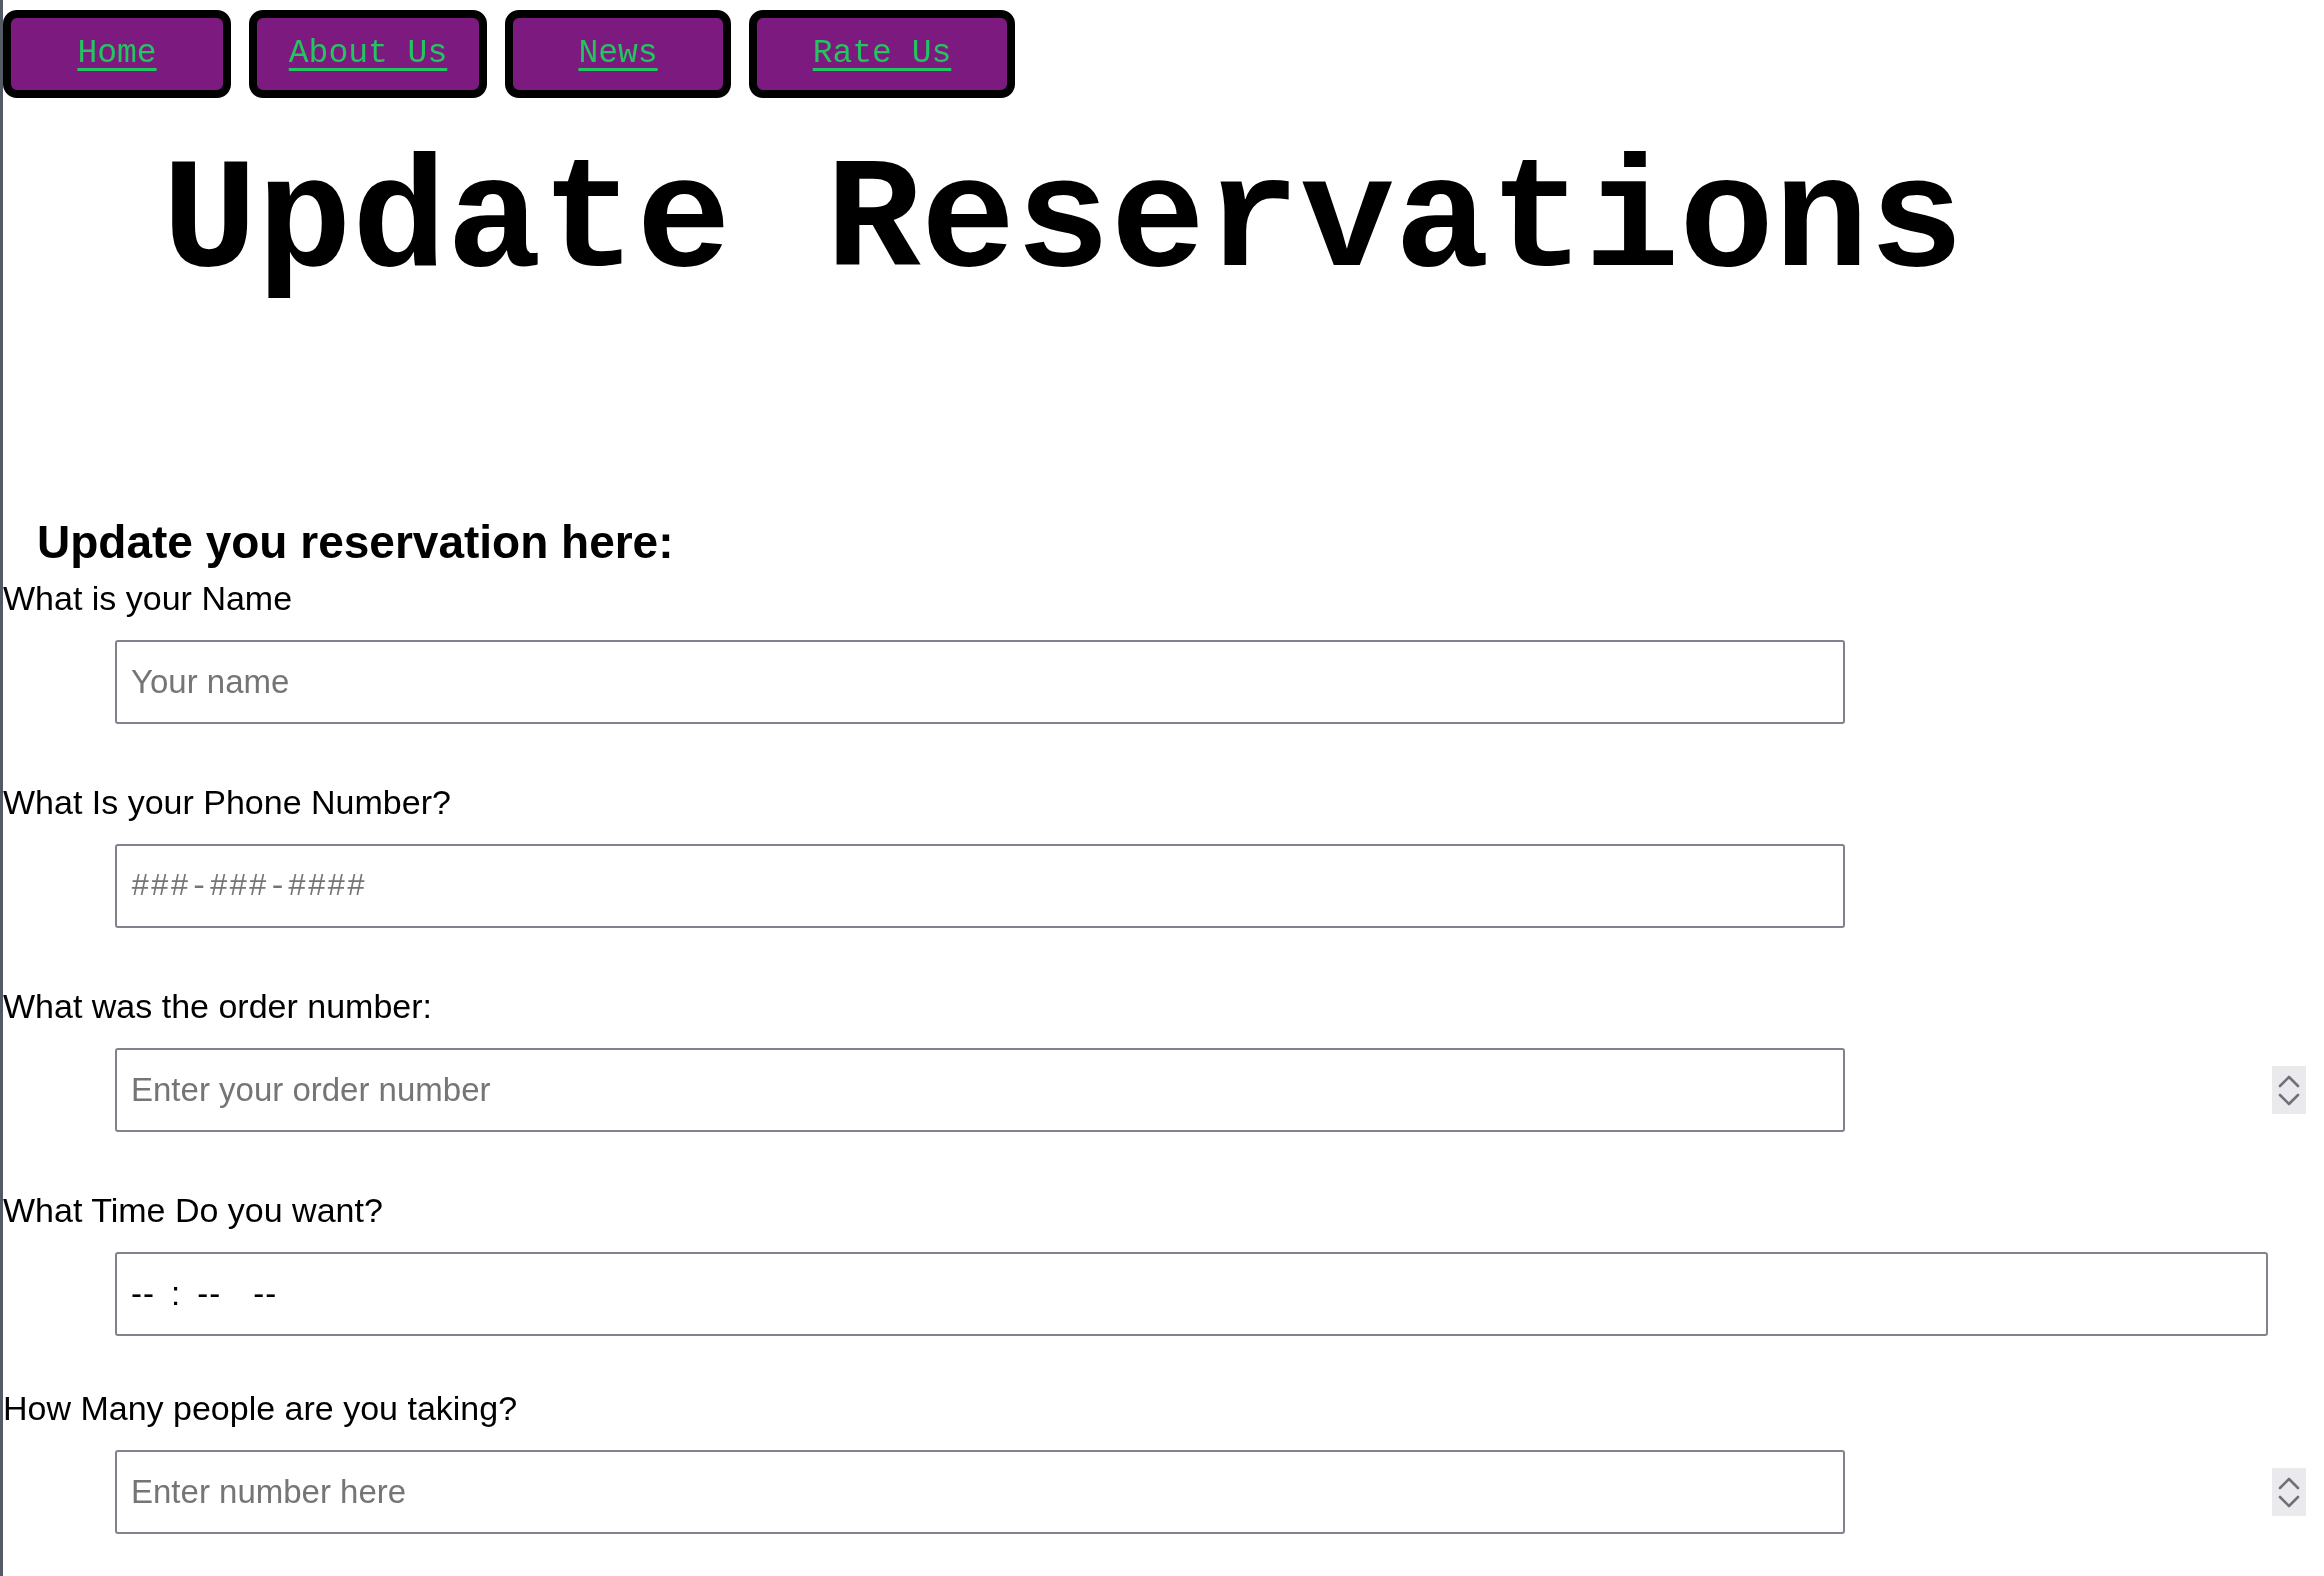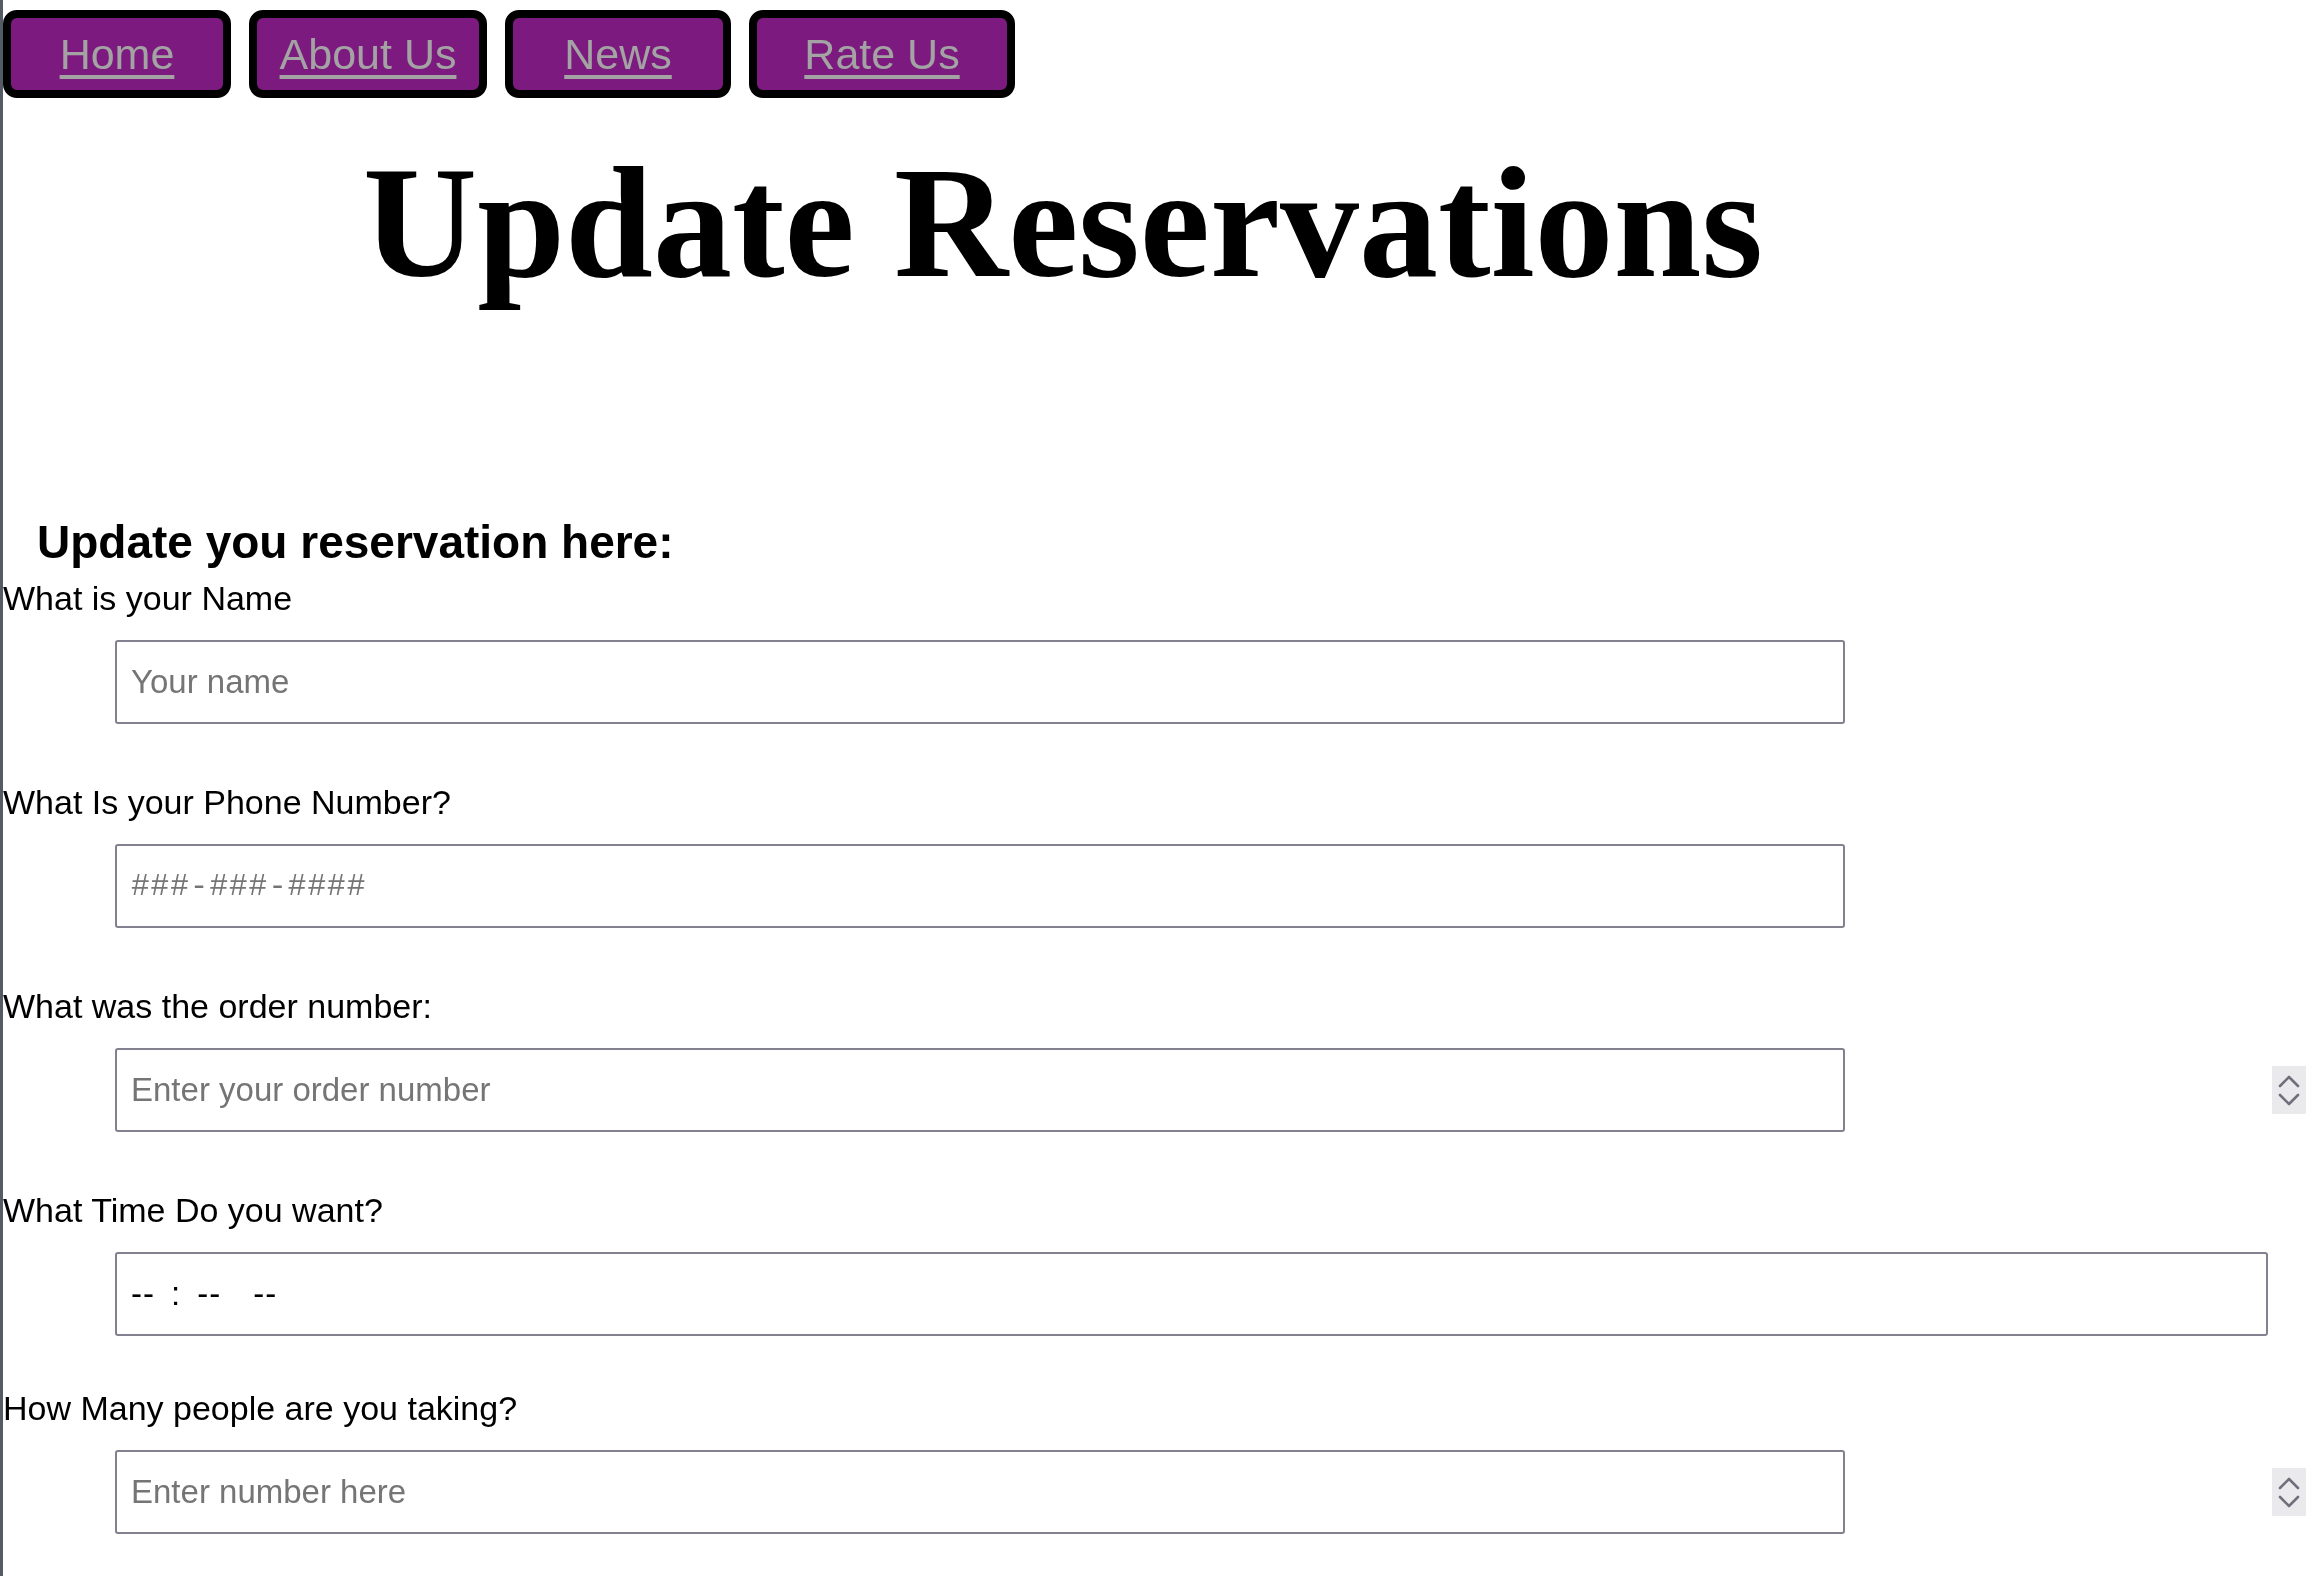--- a/index.html
+++ b/index.html
@@ -47,27 +47,27 @@
     border-radius: 14px;
     display: flex;
     align-items: center;
     justify-content: center;
     box-sizing: content-box;
     flex: 0 0 auto;
     cursor: pointer;
     padding: 0 10px;
   }
   .nav-btn .nav-label {
-    color: #a3a3a3;
-    font-size: 43px;
+    color: #22c55e;
+    font-size: 33px;
     line-height: 46px;
     text-decoration: underline;
     text-underline-offset: 6px;
     letter-spacing: 0px;
-    font-family: Liberation Sans, sans-serif;
+    font-family: Liberation Mono, monospace;
   }
   
   .nav-btn.w-home        { width: 192px; }
   .nav-btn.w-menu        { width: 208px; }
   .nav-btn.w-about       { width: 202px; }
   .nav-btn.w-news        { width: 190px; align-items: center; }
   .nav-btn.w-reservations{ width: 200px; }
   .nav-btn.w-contact     { width: 196px; }
   .nav-btn.w-rate        { width: 230px; margin-right: 12px; align-items: center; }
 
@@ -76,21 +76,21 @@
     position: absolute;
     left: 0;
     top: 138px;
     width: 2120px;
     text-align: center;
     font-size: 158px;
     line-height: 170px;
     font-weight: bold;
     color: #000000;
     margin: 0;
-    font-family: Liberation Serif, serif;
+    font-family: Liberation Mono, monospace;
   }
 
   .section-heading {
     position: absolute;
     left: 18px;
     top: 500px;
     font-size: 46px;
     line-height: 52px;
     font-weight: bold;
     color: #000000;

